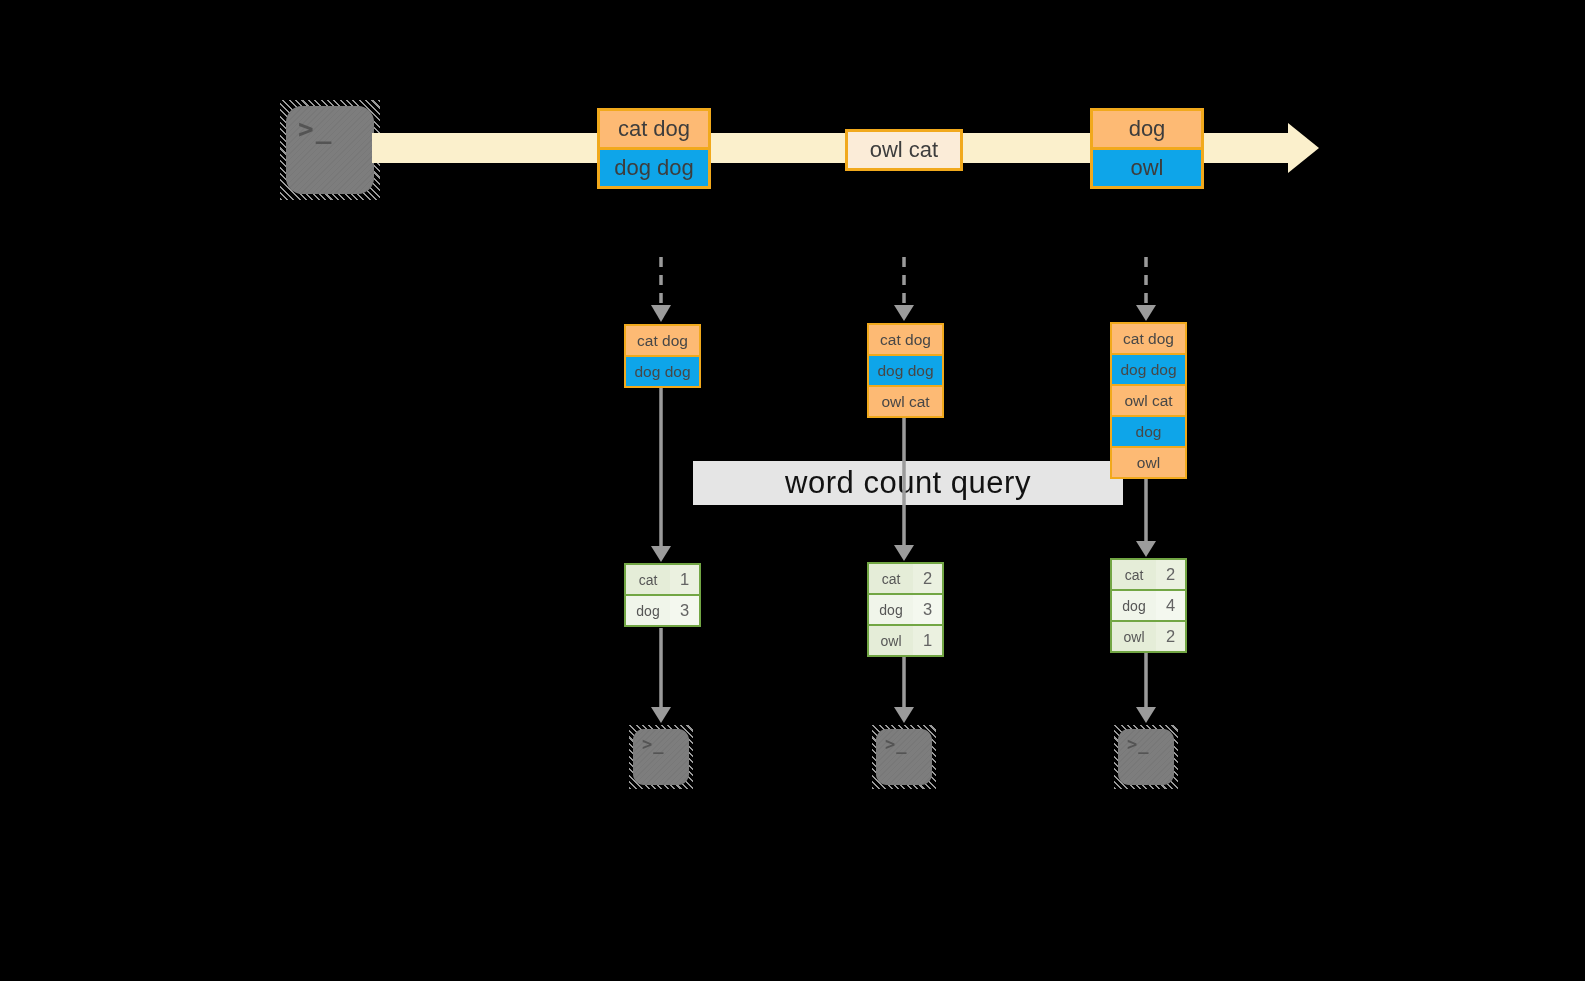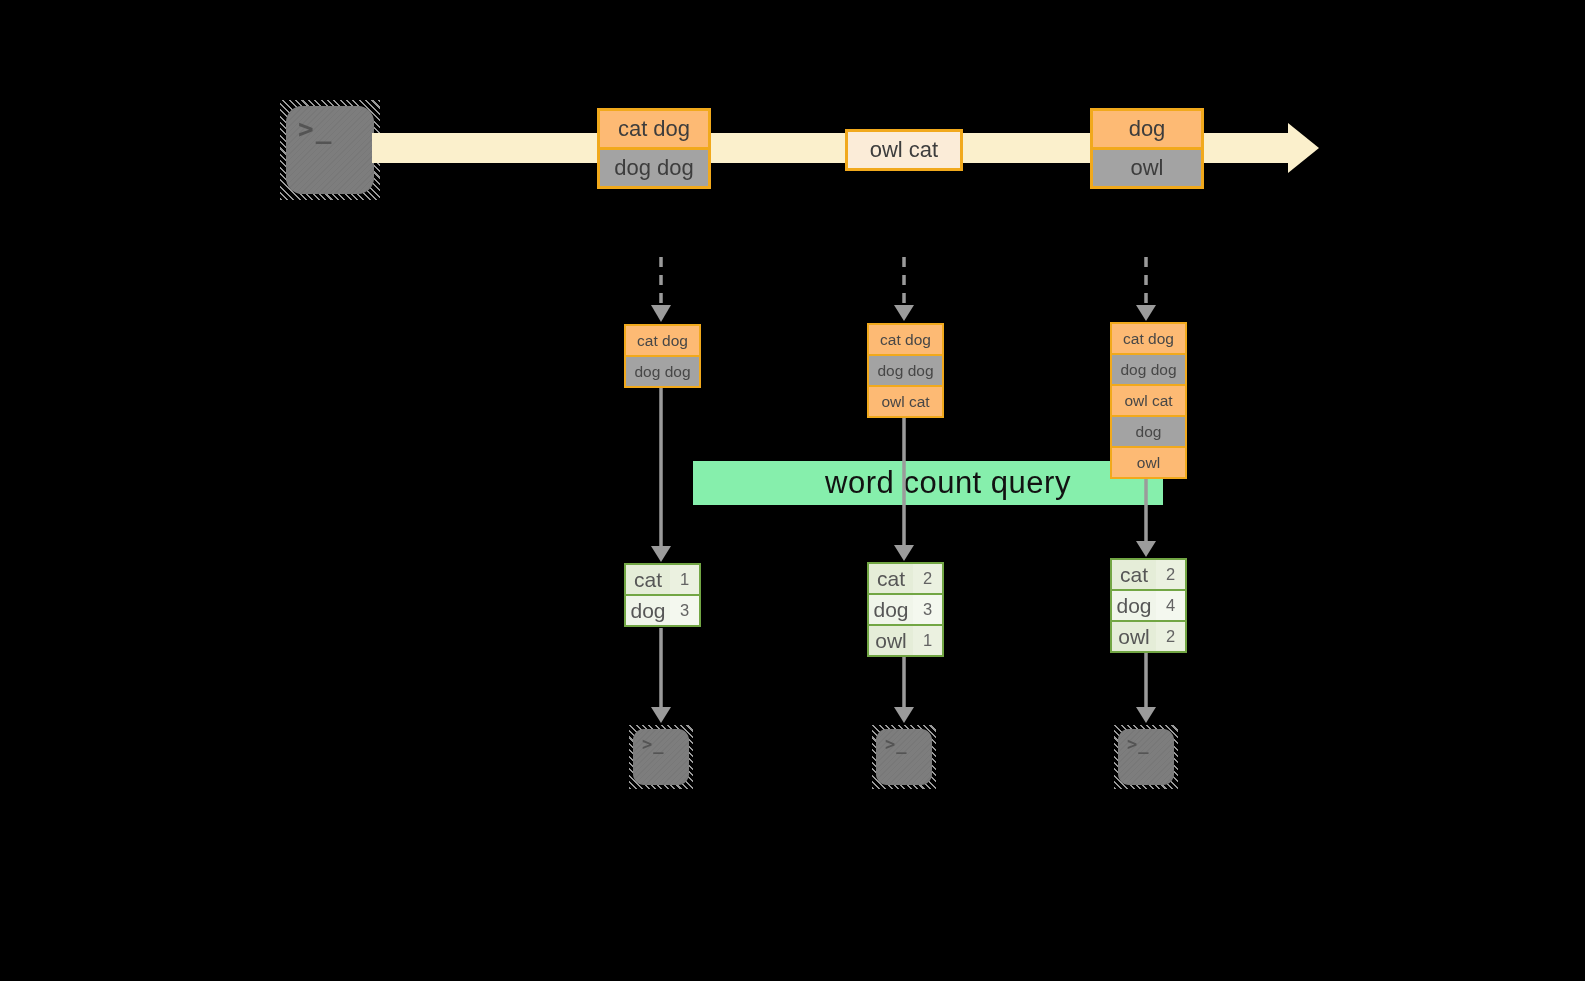--- a/index.html
+++ b/index.html
@@ -29,42 +29,42 @@
     border-top:25px solid transparent;border-bottom:25px solid transparent;border-left:31px solid #FBF0CC;
   }
   
   .batch{position:absolute;border:3px solid #F1A91C;z-index:2;background:#F1A91C;}
   .batch .bcell{
     display:flex;align-items:center;justify-content:center;
     height:36px;font-size:22px;color:#3d3d3d;margin-top:3px;
   }
   .batch .bcell:first-child{margin-top:0;}
   .peach{background:#fdba74;}
-  .cream{background:#a3a3a3;}
+  .cream{background:#0ea5e9;}
   .midpeach{background:#FBECD8;}
   
   .stack{position:absolute;width:73px;border:2px solid #F1A91C;background:#F1A91C;z-index:4;}
   .stack .scell{
     display:flex;align-items:center;justify-content:center;
     height:29px;font-size:15.5px;color:#474747;margin-top:2px;
   }
   .stack .scell:first-child{margin-top:0;}
   
   .query{
-    position:absolute;left:693px;top:461px;width:430px;height:44px;background:#86efac;z-index:2;
+    position:absolute;left:693px;top:461px;width:430px;height:44px;background:#e5e5e5;z-index:2;
     display:flex;align-items:center;justify-content:center;
-    font-size:31px;color:#121212;letter-spacing:0.5px;padding-left:40px;
+    font-size:31px;color:#121212;letter-spacing:0.5px;
   }
   
   .gtable{position:absolute;width:73px;border:2px solid #72A644;background:#72A644;z-index:4;}
   .grow{display:flex;margin-top:2px;height:29px;}
   .grow:first-child{margin-top:0;}
   .gword{
     width:44px;margin-right:0;display:flex;align-items:center;justify-content:center;
-    font-size:21px;color:#565656;
+    font-size:14px;color:#565656;
   }
   .gcount{
     flex:1;display:flex;align-items:center;justify-content:center;
     font-size:16.5px;color:#646464;
   }
   .grow.odd  .gword{background:#E5EDD8;}
   .grow.odd  .gcount{background:#EBF1E0;}
   .grow.even .gword{background:#F0F5EA;}
   .grow.even .gcount{background:#F4F8EF;}
   

